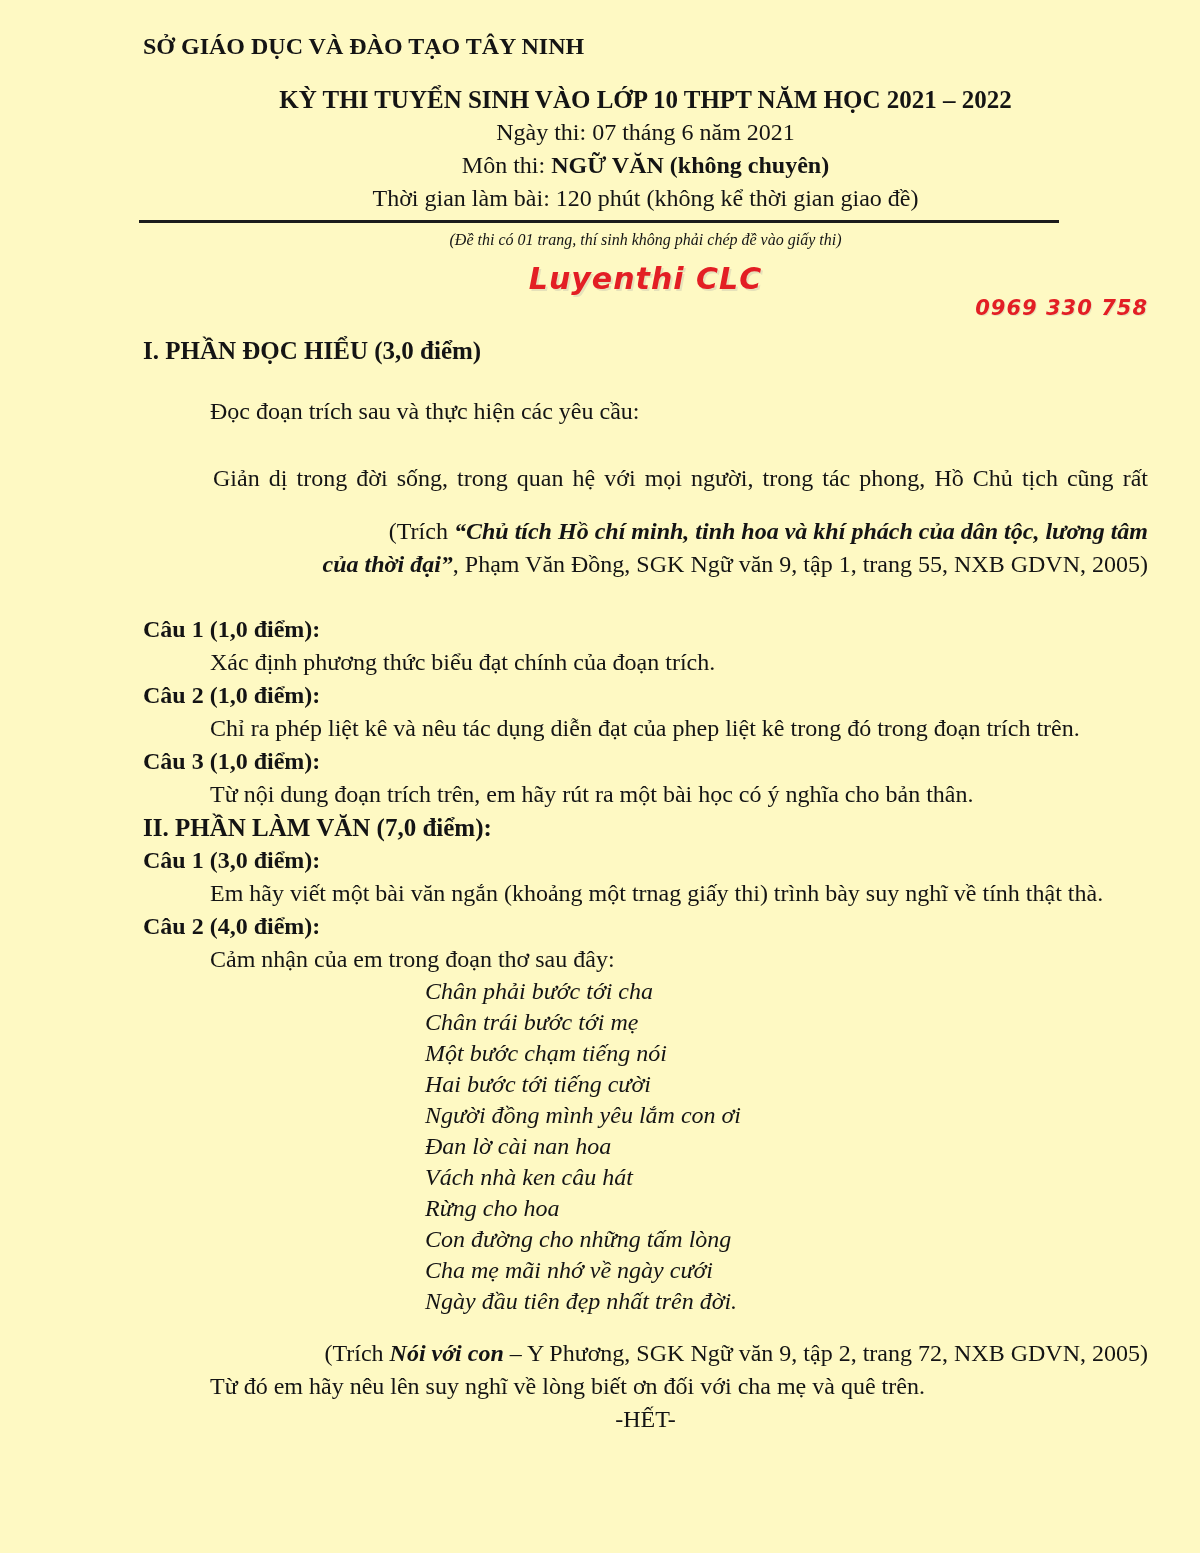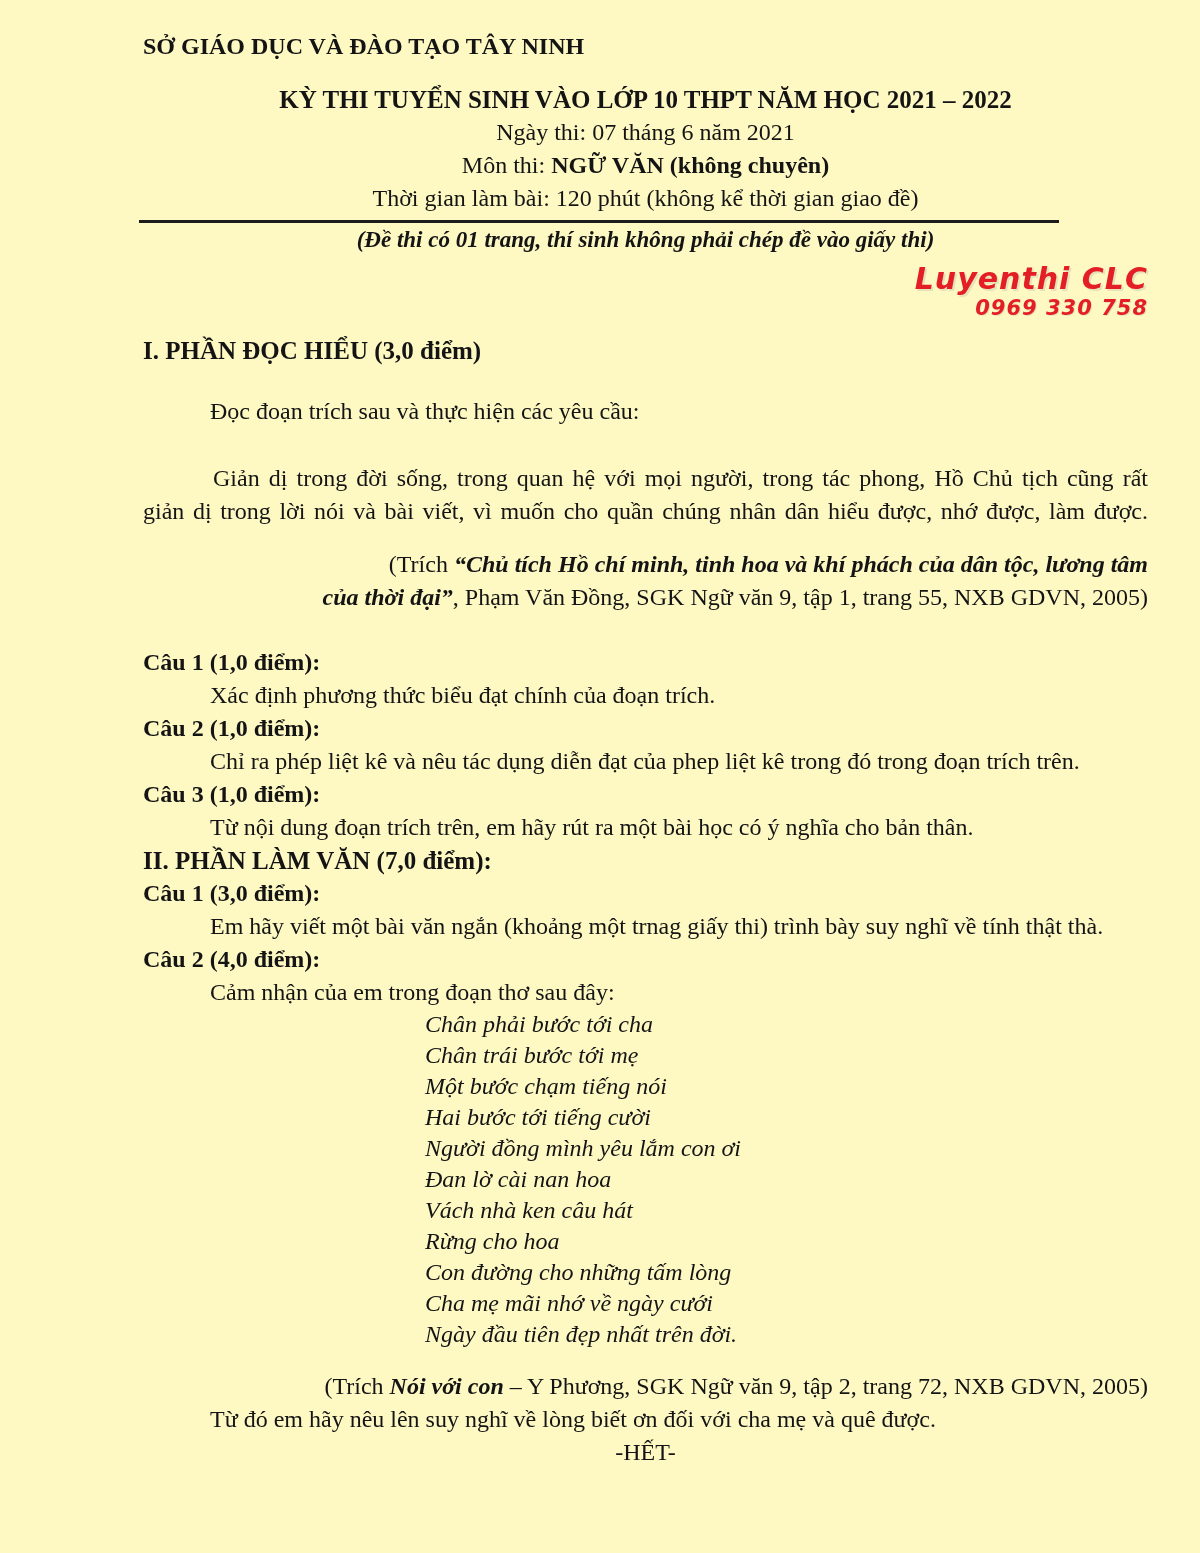--- a/index.html
+++ b/index.html
@@ -21,32 +21,33 @@
   .meta-line { font-size: 24px; line-height: 33px; }
   .bold { font-weight: bold; }
   .header-rule {
     border: none;
     border-top: 3px solid #1c1c1c;
     width: 920px;
     margin: 5px 0 0 -4px;
   }
 
   .official { font-weight: bold; font-size: 25px; line-height: 33px; margin-top: 22px; }
-  .note { font-style: italic; font-size: 23px; line-height: 33px; font-weight: bold; }
+  .note { font-style: italic; font-size: 16px; line-height: 33px; }
 
   .logo { text-align: right; margin-top: 6px; }
   .brand {
     display: block;
     font-family: "DejaVu Sans", sans-serif;
     font-weight: bold;
     font-style: italic;
     font-size: 30px;
     line-height: 34px;
     letter-spacing: 1px;
     text-shadow: 2px 2px 0 rgba(160,160,160,0.25);
+    text-align: center;
   }
   .phone {
     display: block;
     font-family: "DejaVu Sans", sans-serif;
     font-weight: bold;
     font-style: italic;
     font-size: 21px;
     line-height: 24px;
     letter-spacing: 1px;
     text-shadow: 1px 1px 0 rgba(160,160,160,0.25);
@@ -94,21 +95,20 @@
       <span class="brand" style="color: rgb(227, 30, 36);">Luyenthi CLC</span>
       <span class="phone" style="color: rgb(227, 30, 36);">0969 330 758</span>
     </div>
 
     <div class="sec-heading sec1-heading">I. PHẦN ĐỌC HIỂU (3,0 điểm)</div>
 
     <div class="line indent intro">Đọc đoạn trích sau và thực hiện các yêu cầu:</div>
 
     <div class="passage">
       <div class="jline first">Giản dị trong đời sống, trong quan hệ với mọi người, trong tác phong, Hồ Chủ tịch cũng rất</div>
-      <div class="jline">giản dị trong lời nói và bài viết, vì muốn cho quần chúng nhân dân hiểu được, nhớ được, làm được.</div>
     </div>
 
     <div class="citation">
       <div><span>(Trích </span><span class="bi">“Chủ tích Hồ chí minh, tinh hoa và khí phách của dân tộc, lương tâm</span></div>
       <div><span class="bi">của thời đại”</span><span>, Phạm Văn Đồng, SGK Ngữ văn 9, tập 1, trang 55, NXB GDVN, 2005)</span></div>
     </div>
 
     <div class="questions-start">
       <div class="line bold">Câu 1 (1,0 điểm):</div>
       <div class="line indent">Xác định phương thức biểu đạt chính của đoạn trích.</div>
@@ -138,18 +138,18 @@
       <div class="poem-line">Rừng cho hoa</div>
       <div class="poem-line">Con đường cho những tấm lòng</div>
       <div class="poem-line">Cha mẹ mãi nhớ về ngày cưới</div>
       <div class="poem-line">Ngày đầu tiên đẹp nhất trên đời.</div>
     </div>
 
     <div class="citation">
       <div><span>(Trích </span><span class="bi">Nói với con</span><span> – Y Phương, SGK Ngữ văn 9, tập 2, trang 72, NXB GDVN, 2005)</span></div>
     </div>
 
-    <div class="line indent">Từ đó em hãy nêu lên suy nghĩ về lòng biết ơn đối với cha mẹ và quê được.</div>
+    <div class="line indent">Từ đó em hãy nêu lên suy nghĩ về lòng biết ơn đối với cha mẹ và quê trên.</div>
 
     <div class="end-marker">-HẾT-</div>
 
   </div>
 </div>
 
 </body></html>

